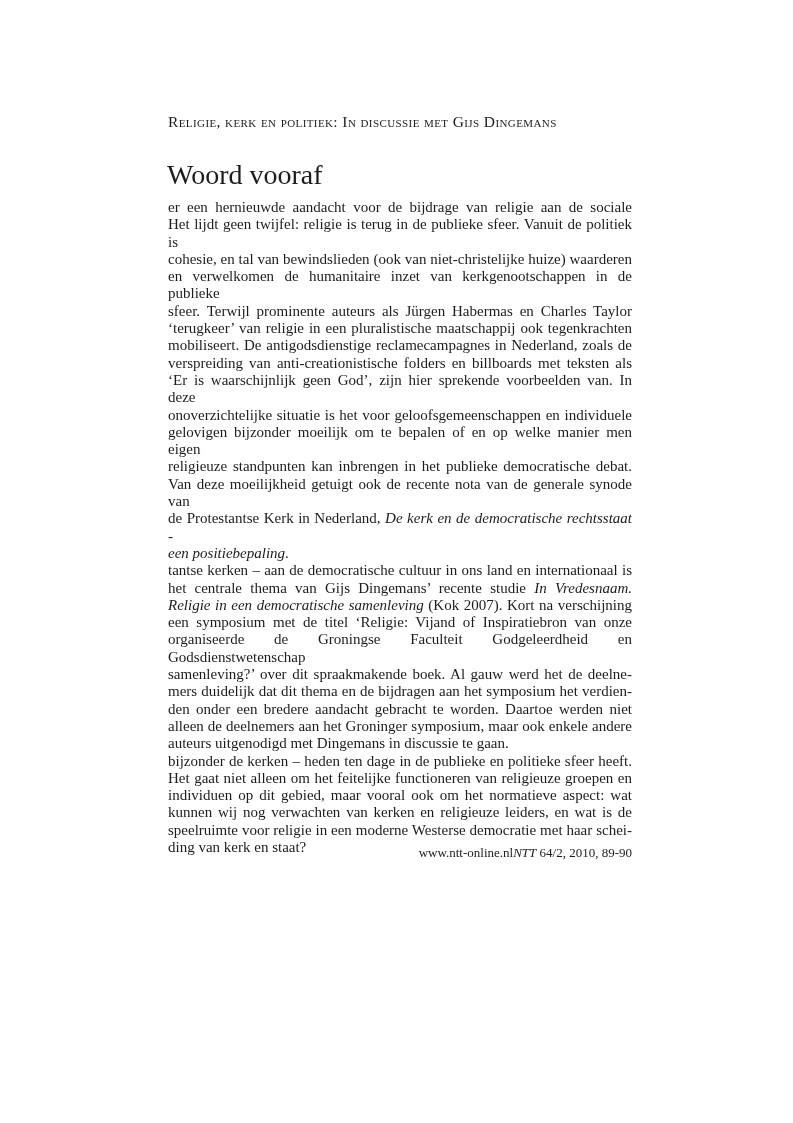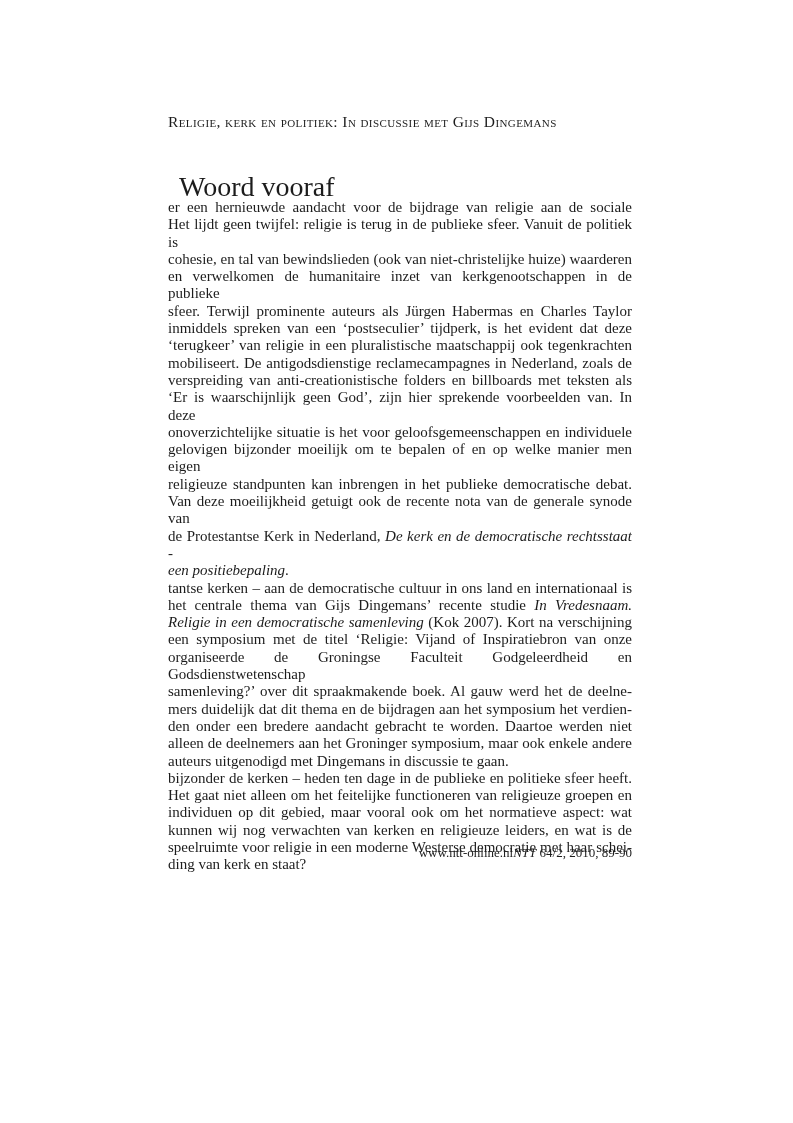--- a/index.html
+++ b/index.html
@@ -64,30 +64,29 @@
   }
   .footer .journal-ref { white-space: pre; }
 </style>
 </head>
 <body>
 
 <div class="page">
 
   <div class="running-header">Religie, kerk en politiek: In discussie met Gijs Dingemans</div>
 
-  <h1 class="doc-title" style="font-weight: normal; margin: 12px;">Woord vooraf</h1>
+  <h1 class="doc-title" style="font-weight: normal; margin: 0;">Woord vooraf</h1>
 
   <div class="body-text">
       <div class="para">
         <div class="line"><span>er een hernieuwde aandacht voor de bijdrage van religie aan de sociale</span></div>
         <div class="line"><span>Het lijdt geen twijfel: religie is terug in de publieke sfeer. Vanuit de politiek is</span></div>
         <div class="line"><span>cohesie, en tal van bewindslieden (ook van niet-christelijke huize) waarderen</span></div>
         <div class="line"><span>en verwelkomen de humanitaire inzet van kerkgenootschappen in de publieke</span></div>
         <div class="line"><span>sfeer. Terwijl prominente auteurs als Jürgen Habermas en Charles Taylor</span></div>
-        <div class="line"><span>inmiddels spreken van een ‘postseculier’ tijdperk, is het evident dat deze</span></div>
         <div class="line"><span>‘terugkeer’ van religie in een pluralistische maatschappij ook tegenkrachten</span></div>
         <div class="line"><span>mobiliseert. De antigodsdienstige reclamecampagnes in Nederland, zoals de</span></div>
         <div class="line"><span>verspreiding van anti-creationistische folders en billboards met teksten als</span></div>
         <div class="line"><span>‘Er is waarschijnlijk geen God’, zijn hier sprekende voorbeelden van. In deze</span></div>
         <div class="line"><span>onoverzichtelijke situatie is het voor geloofsgemeenschappen en individuele</span></div>
         <div class="line"><span>gelovigen bijzonder moeilijk om te bepalen of en op welke manier men eigen</span></div>
         <div class="line"><span>religieuze standpunten kan inbrengen in het publieke democratische debat.</span></div>
         <div class="line"><span>Van deze moeilijkheid getuigt ook de recente nota van de generale synode van</span></div>
         <div class="line"><span>de Protestantse Kerk in Nederland, </span><span class="it">De kerk en de democratische rechtsstaat -</span></div>
         <div class="line last"><span class="it">een positiebepaling</span><span>.</span></div>

